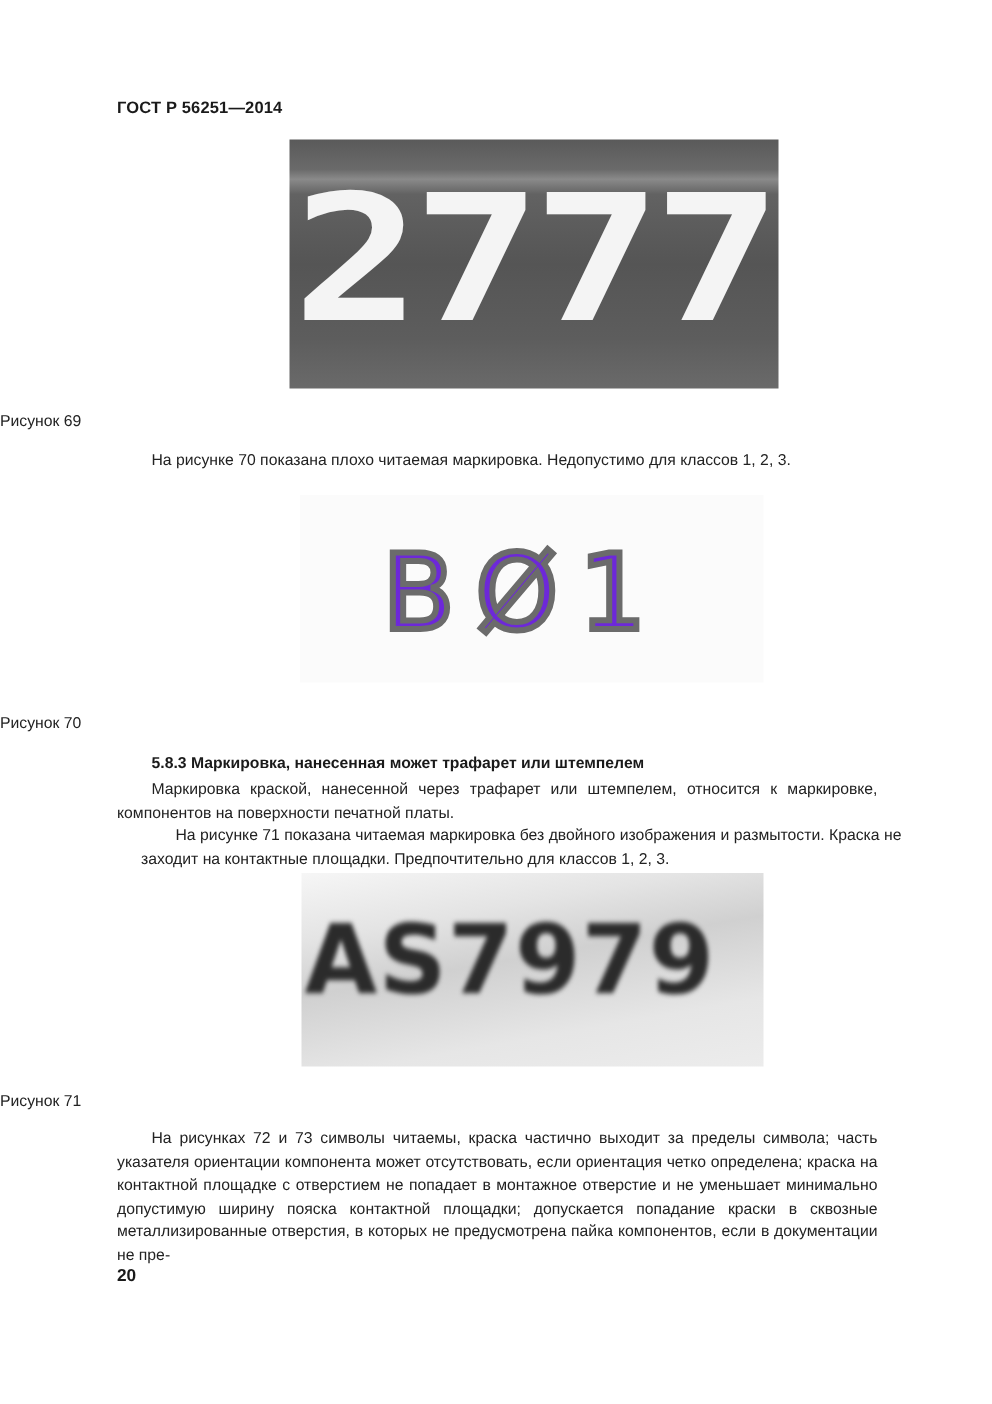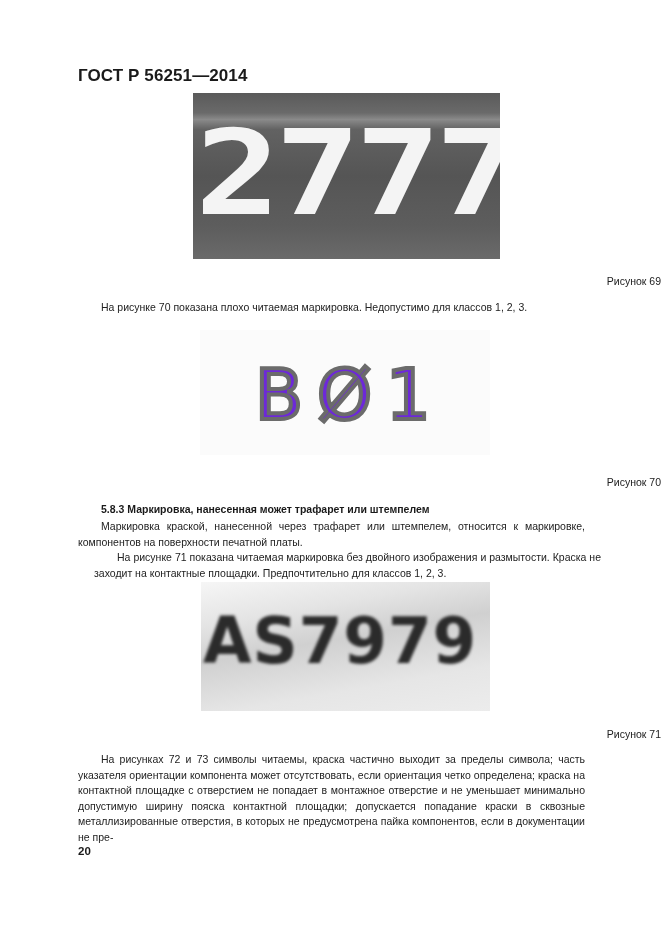--- a/index.html
+++ b/index.html
@@ -1,20 +1,20 @@
 <!DOCTYPE html>
 <html><head>
 <meta charset="utf-8">
 <style>
   html, body { margin:0; padding:0; background:#ffffff; }
   body { width:661px; height:936px; position:relative; overflow:hidden;
          font-family:"Liberation Sans", sans-serif; color:#1a1a1a; }
-  .header { position:absolute; left:78px; top:66px; font-size:17px; font-weight:bold; letter-spacing:0.1px; }
-  .fig { position:absolute; overflow:hidden; }
-  .caption { position:absolute; left:0; width:661px; text-align:right; font-size:10.5px; color:#222; }
+  .header { position:absolute; left:78px; top:66px; font-size:11px; font-weight:bold; letter-spacing:0.1px; }
+  .fig { position:absolute; overflow:hidden;padding-left:19px; }
+  .caption { position:absolute; left:0; width:661px; text-align:left; font-size:10.5px; color:#222; }
   .para { position:absolute; left:78px; width:507px; font-size:10.5px; line-height:15.5px; text-align:justify; color:#222; }
   .heading { position:absolute; left:101px; font-size:10.5px; font-weight:bold; }
   .pagenum { position:absolute; left:78px; top:845px; font-size:11.5px; font-weight:bold; }
 
   
   #fig69 { left:193px; top:93px; width:307px; height:166px;
            background:linear-gradient(180deg,#5a5a5a 0%,#6a6a6a 12%,#8a8a8a 16%,#626262 22%,#555 50%,#5d5d5d 80%,#6a6a6a 100%); }
   #fig69 .digits { position:absolute; left:2px; top:22px; font-family:"DejaVu Sans Mono", monospace;
                    font-size:150px; line-height:150px; color:#f4f4f4; letter-spacing:-6px;
                    transform:scaleX(0.95) scaleY(0.78); transform-origin:left top; font-weight:bold; }

